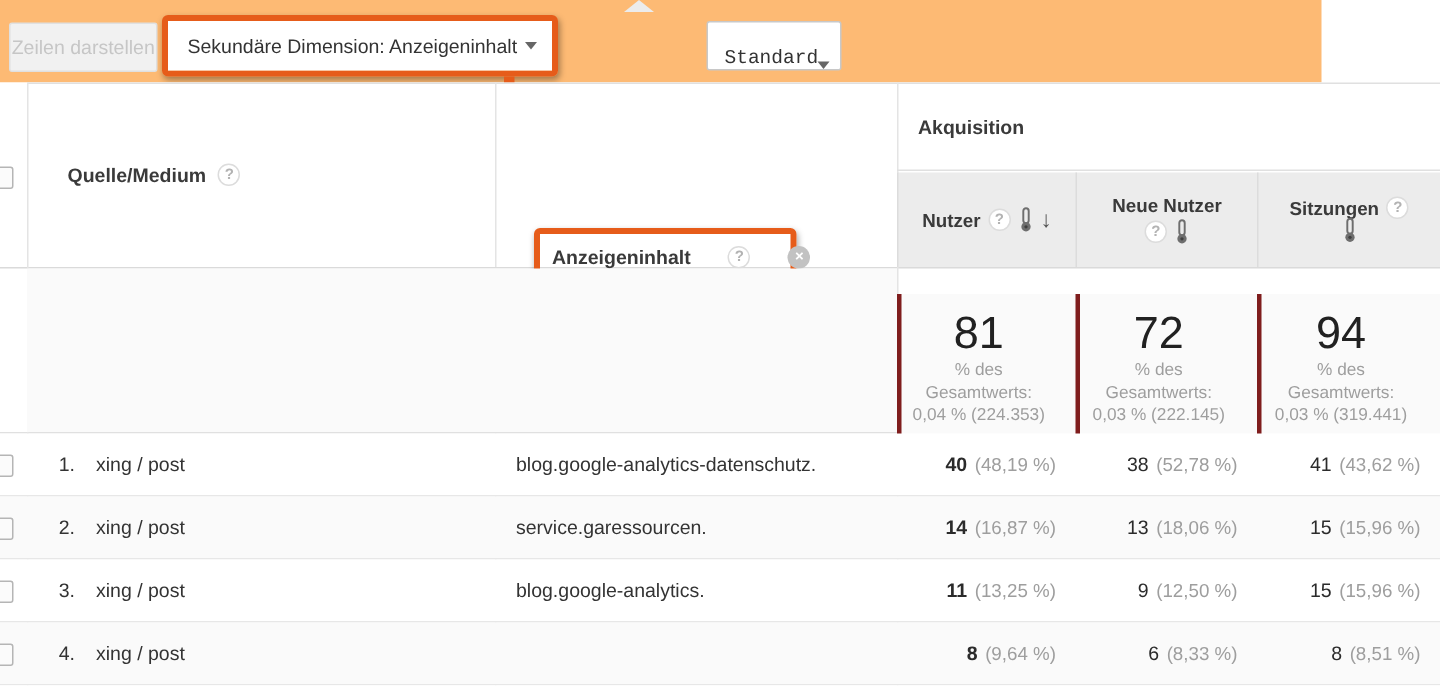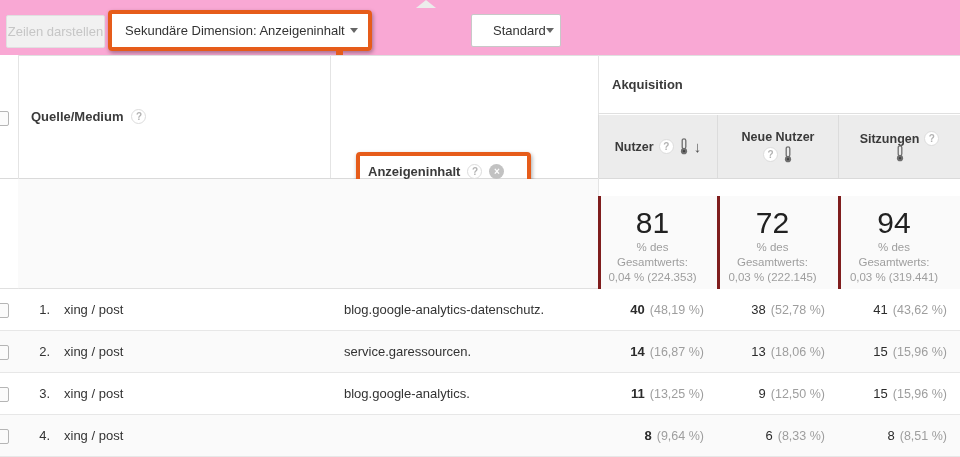--- a/index.html
+++ b/index.html
@@ -1,46 +1,46 @@
 <!DOCTYPE html>
 <html><head>
 <meta charset="utf-8">
 <style>
   html,body{margin:0;padding:0;background:#fff;}
   #app{position:relative;width:960px;height:457px;overflow:hidden;
        font-family:"Liberation Sans","DejaVu Sans",sans-serif;color:#333;
        background:#fff;}
   
-  .toolbar{position:absolute;left:0;top:0;width:960px;height:55px;background:#f9a8d4;}
+  .toolbar{position:absolute;left:0;top:0;width:881px;height:55px;background:#fdba74;}
   .tip-caret{position:absolute;left:416px;top:0;width:0;height:0;
        border-left:10px solid transparent;border-right:10px solid transparent;
        border-bottom:8px solid #ececec;}
   .btn-disabled{position:absolute;left:6px;top:15px;width:97px;height:31px;
        background:#f1f1f1;border:1px solid #e0e0e0;border-radius:2px;
        color:#c6c6c6;font-size:13px;line-height:31px;text-align:center;}
   .annot{border:4px solid #e65c1a;border-radius:4px;box-shadow:1px 2px 4px rgba(0,0,0,.35);
        box-sizing:border-box;background:transparent;}
   .annot-dd{position:absolute;left:108px;top:10px;width:264px;height:41px;}
   .dd-btn{position:absolute;inset:0;background:#fff;display:flex;align-items:center;
        justify-content:space-between;padding:0 10px 0 13px;font-size:13px;color:#333;}
   .sort-label{position:absolute;left:385px;top:15px;height:31px;line-height:31px;
        font-size:13px;color:#666;}
   .btn-standard{position:absolute;left:471px;top:14px;width:90px;height:33px;
        box-sizing:border-box;background:#fff;border:1px solid #c8c8c8;border-radius:2px;
-       display:flex;align-items:center;justify-content:space-between;
-       padding:0 21px;font-size:13px;color:#333;}
+       display:flex;align-items:flex-end;justify-content:space-between;
+       padding:0 11px;font-size:13px;color:#333;font-family:Liberation Mono, monospace;}
   .caret-down{width:0;height:0;border-left:4px solid transparent;
        border-right:4px solid transparent;border-top:5px solid #666;}
   
   .arrow-shaft{position:absolute;left:336px;top:51px;width:7px;height:58px;background:#e65c1a;}
   .arrow-head{position:absolute;left:327px;top:108px;width:0;height:0;
        border-left:13px solid transparent;border-right:13px solid transparent;
        border-top:15px solid #e65c1a;}
   .annot-col{position:absolute;left:356px;top:97px;width:175px;height:39px;
-       display:flex;align-items:center;gap:7px;padding-left:8px;box-sizing:border-box;}
+       display:flex;align-items:center;gap:25px;padding-left:8px;box-sizing:border-box;}
   
   .table{position:absolute;left:0;top:55px;width:960px;height:402px;background:#fff;}
   .hline{position:absolute;height:1px;background:#e0e0e0;}
   .vline{position:absolute;width:1px;background:#e4e4e4;}
   
   .hdr-dim{position:absolute;top:0;height:123px;display:flex;align-items:center;}
   .hdr-label{font-size:13px;font-weight:bold;color:#3a3a3a;}
   .cell-akq{position:absolute;left:598px;top:0;width:362px;height:59px;
        border-bottom:1px solid #e0e0e0;display:flex;align-items:center;
        padding-left:14px;box-sizing:border-box;}
@@ -114,21 +114,21 @@
     <div class="hline" style="left:18px;top:0;width:942px;"></div>
     <div class="hline" style="left:0;top:123px;width:960px;background:#dadada;"></div>
     <div class="hline" style="left:0;top:233px;width:960px;"></div>
     <div class="vline" style="left:18px;top:0;height:402px;"></div>
     <div class="vline" style="left:330px;top:0;height:123px;"></div>
     <div class="vline" style="left:330px;top:234px;height:168px;"></div>
     <div class="vline" style="left:598px;top:0;height:402px;"></div>
 
     <div class="checkbox" style="top:56px;"></div>
 
-    <div class="hdr-dim" style="left:18px;width:312px;padding-left:13px;box-sizing:border-box;gap:8px;">
+    <div class="hdr-dim" style="left:18px;width:312px;padding-left:27px;box-sizing:border-box;gap:8px;">
       <span class="hdr-label">Quelle/Medium</span>
       <span class="qicon">?</span>
     </div>
 
     <div class="annot annot-col">
       <span class="hdr-label">Anzeigeninhalt</span>
       <span class="qicon">?</span>
       <span class="xicon">×</span>
     </div>
 

